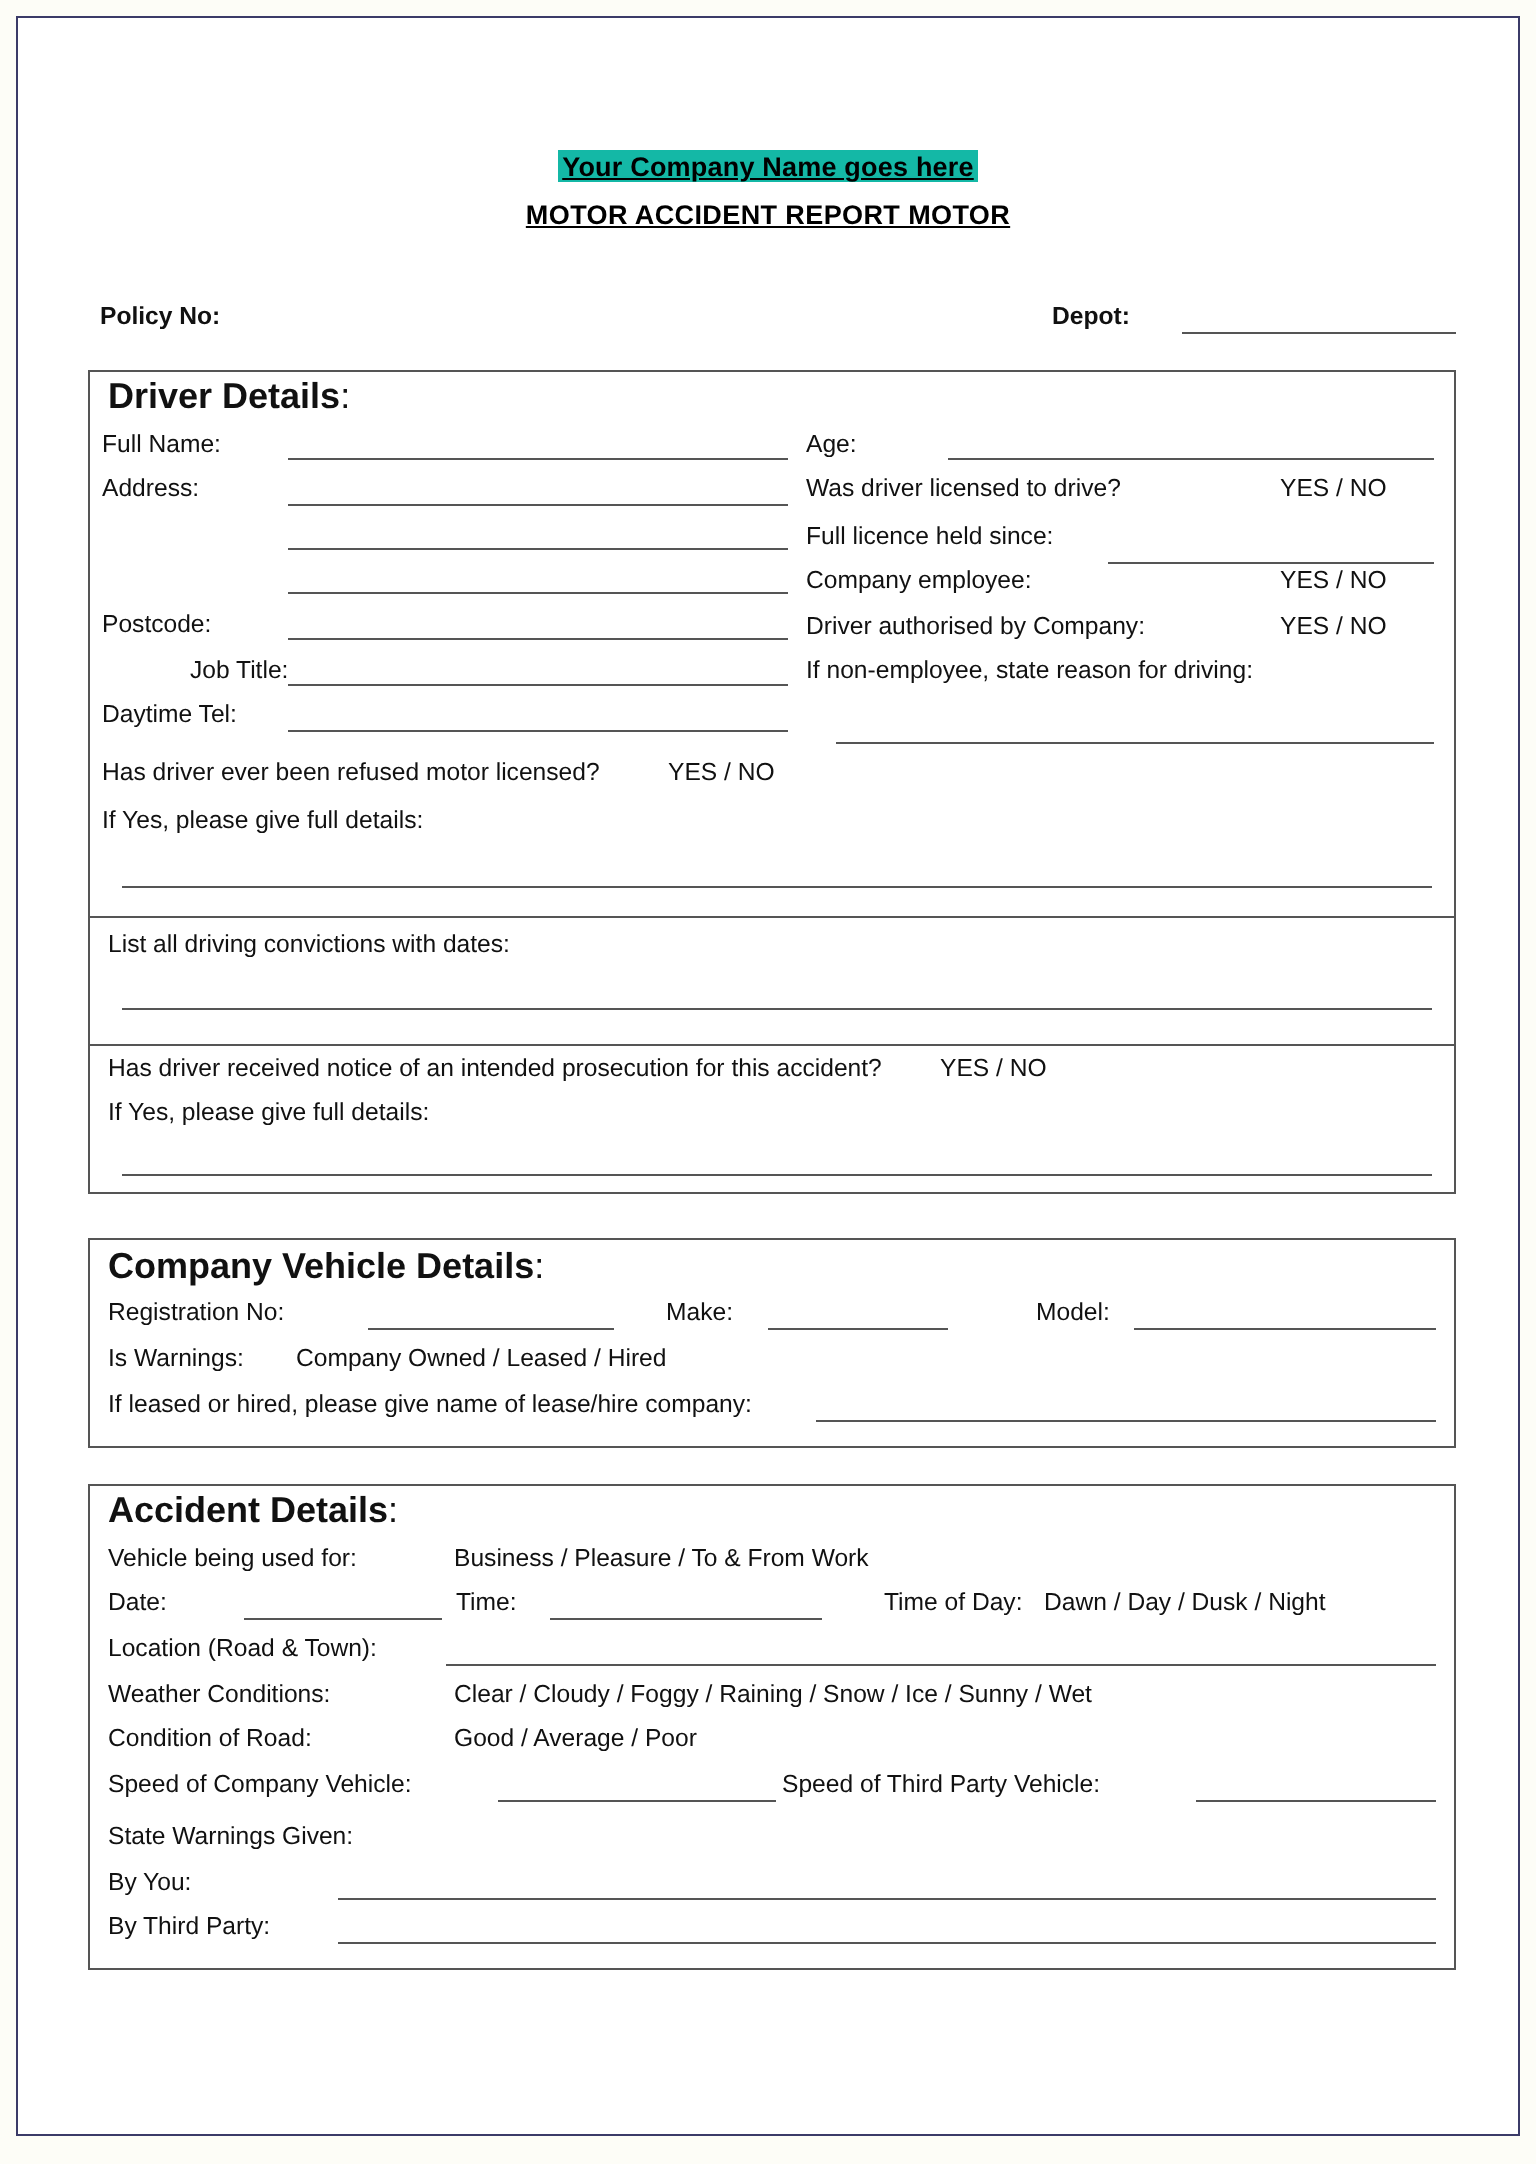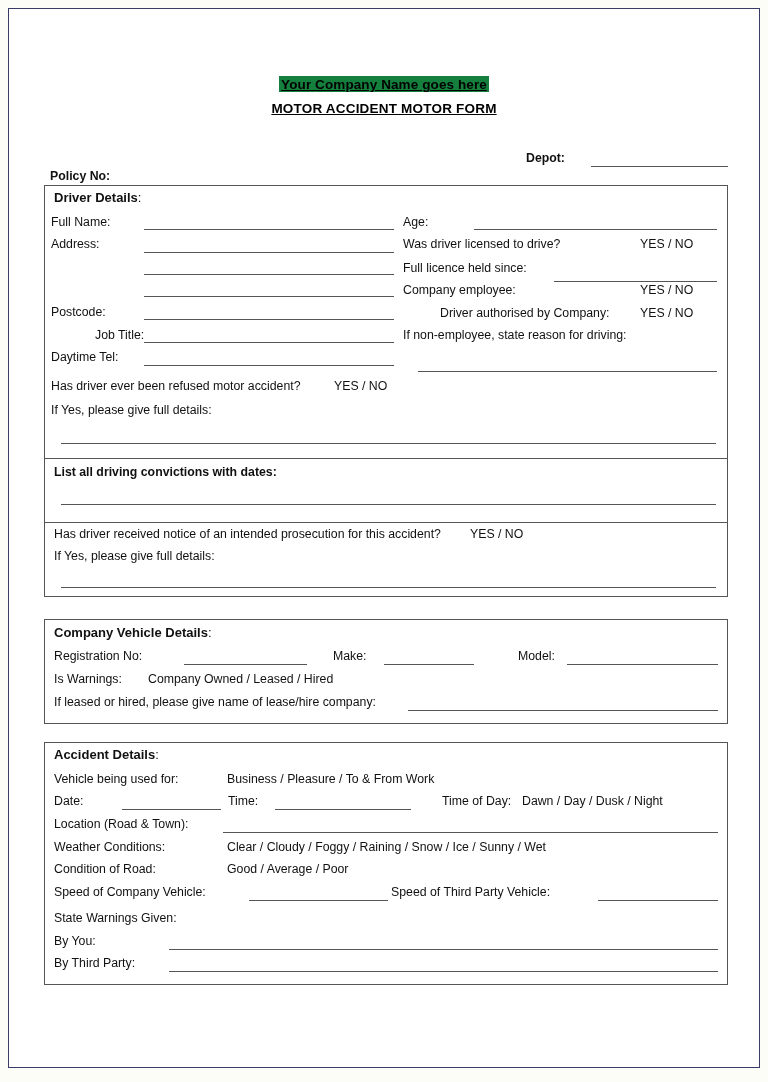--- a/index.html
+++ b/index.html
@@ -39,21 +39,21 @@
     position: absolute;
     left: 0;
     width: 100%;
     text-align: center;
   }
   #company-title-wrap { top: 66px; }
   #form-title-wrap { top: 90px; }
 
   .hl-title {
     display: inline-block;
-    background: #15803d;
+    background: #14b8a6;
     color: #000;
     font-weight: bold;
     font-size: 13.5px;
     text-decoration: underline;
     letter-spacing: 0.1px;
     padding: 1px 2px 0 2px;
     line-height: 15px;
   }
   .form-title {
     display: inline-block;
@@ -67,21 +67,21 @@
 
   
   .lbl {
     position: absolute;
     font-size: 12.3px;
     color: #111;
     white-space: nowrap;
     line-height: 14px;
   }
   .lbl.b { font-weight: bold; }
-  .lbl.sechead { font-size: 13px; }
+  .lbl.sechead { font-size: 18px; }
 
   
   .rule {
     position: absolute;
     height: 0;
     border-bottom: 1.1px solid #555;
   }
 
   
   .box {
@@ -101,24 +101,24 @@
 <body>
 
 <div id="page">
   <div id="sheet">
     <div class="inner">
 
       <div class="title-wrap" id="company-title-wrap">
         <span class="hl-title">Your Company Name goes here</span>
       </div>
       <div class="title-wrap" id="form-title-wrap">
-        <span class="form-title">MOTOR ACCIDENT MOTOR FORM</span>
+        <span class="form-title">MOTOR ACCIDENT REPORT MOTOR</span>
       </div>
 
-      <div class="lbl b" style="left:41px; top:160px;text-align:right;">Policy No:</div>
+      <div class="lbl b" style="left:41px; top:142px;text-align:right;">Policy No:</div>
       <div class="lbl b" style="left:517px; top:142px;">Depot:</div>
       <div class="rule" style="left:582px; top:157px; width:137px;"></div>
 
       <div class="box" style="left:35px; top:176px; width:684px; height:412px;"></div>
 
       <div class="lbl sechead" style="left:45px; top:182px;"><span class="sechead-b">Driver Details</span><span>:</span></div>
 
       <div class="lbl" style="left:42px; top:206px;">Full Name:</div>
       <div class="rule" style="left:135px; top:220px; width:250px;"></div>
 
@@ -141,34 +141,34 @@
 
       <div class="lbl" style="left:394px; top:228px;text-align:center;">Was driver licensed to drive?</div>
       <div class="lbl" style="left:631px; top:228px;">YES / NO</div>
 
       <div class="lbl" style="left:394px; top:252px;">Full licence held since:</div>
       <div class="rule" style="left:545px; top:272px; width:163px;"></div>
 
       <div class="lbl" style="left:394px; top:274px;">Company employee:</div>
       <div class="lbl" style="left:631px; top:274px;">YES / NO</div>
 
-      <div class="lbl" style="left:394px; top:297px;margin-left:37px;">Driver authorised by Company:</div>
+      <div class="lbl" style="left:394px; top:297px;">Driver authorised by Company:</div>
       <div class="lbl" style="left:631px; top:297px;">YES / NO</div>
 
       <div class="lbl" style="left:394px; top:319px;">If non-employee, state reason for driving:</div>
       <div class="rule" style="left:409px; top:362px; width:299px;"></div>
 
-      <div class="lbl" style="left:42px; top:370px;">Has driver ever been refused motor accident?</div>
+      <div class="lbl" style="left:42px; top:370px;">Has driver ever been refused motor licensed?</div>
       <div class="lbl" style="left:325px; top:370px;">YES / NO</div>
       <div class="lbl" style="left:42px; top:394px;">If Yes, please give full details:</div>
       <div class="rule" style="left:52px; top:434px; width:655px;"></div>
 
       <div class="divider" style="left:35px; top:449px; width:684px;"></div>
 
-      <div class="lbl" style="left:45px; top:456px;font-weight:bold;">List all driving convictions with dates:</div>
+      <div class="lbl" style="left:45px; top:456px;">List all driving convictions with dates:</div>
       <div class="rule" style="left:52px; top:495px; width:655px;"></div>
 
       <div class="divider" style="left:35px; top:513px; width:684px;"></div>
 
       <div class="lbl" style="left:45px; top:518px;">Has driver received notice of an intended prosecution for this accident?</div>
       <div class="lbl" style="left:461px; top:518px;">YES / NO</div>
       <div class="lbl" style="left:45px; top:540px;">If Yes, please give full details:</div>
       <div class="rule" style="left:52px; top:578px; width:655px;"></div>
 
       <div class="box" style="left:35px; top:610px; width:684px; height:105px;"></div>

